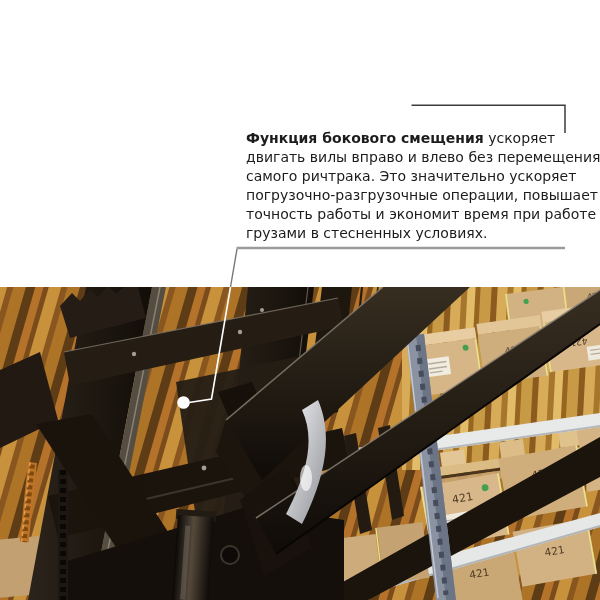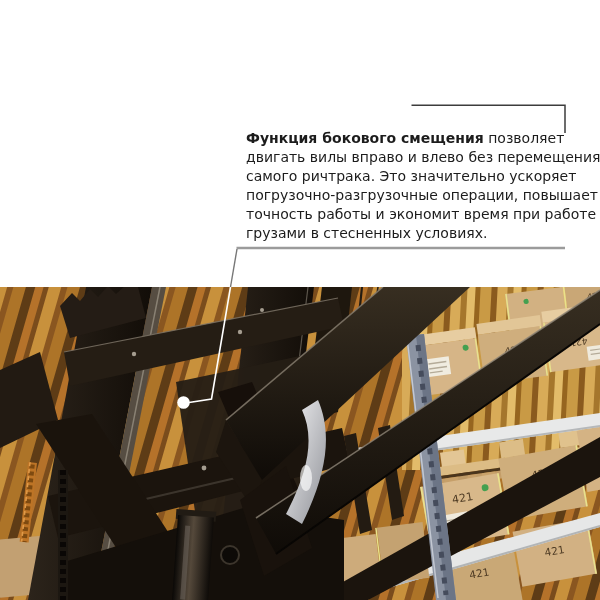--- a/index.html
+++ b/index.html
@@ -260,21 +260,21 @@
     </g>
   </svg>
 
   <svg class="lines-svg" viewBox="0 0 600 600" aria-hidden="true">
     <path d="M411.5,105.2 L565,105.2 L565,133" fill="none" stroke="#3c3c3c" stroke-width="1.5"></path>
     <line x1="236.5" y1="248" x2="565" y2="248" stroke="#9b9b9b" stroke-width="2.4"></line>
     <line x1="237" y1="249" x2="230.5" y2="287" stroke="#777777" stroke-width="1.4"></line>
   </svg>
 
   <div class="annotation">
-    <div><b>Функция бокового смещения</b><span> позволяет</span></div>
+    <div><b>Функция бокового смещения</b><span> ускоряет</span></div>
     <div>двигать вилы вправо и влево без перемещения</div>
     <div>самого ричтрака. Это значительно ускоряет</div>
     <div>погрузочно-разгрузочные операции, повышает</div>
     <div>точность работы и экономит время при работе с</div>
     <div>грузами в стесненных условиях.</div>
   </div>
 
 </div>
 
 </body></html>

